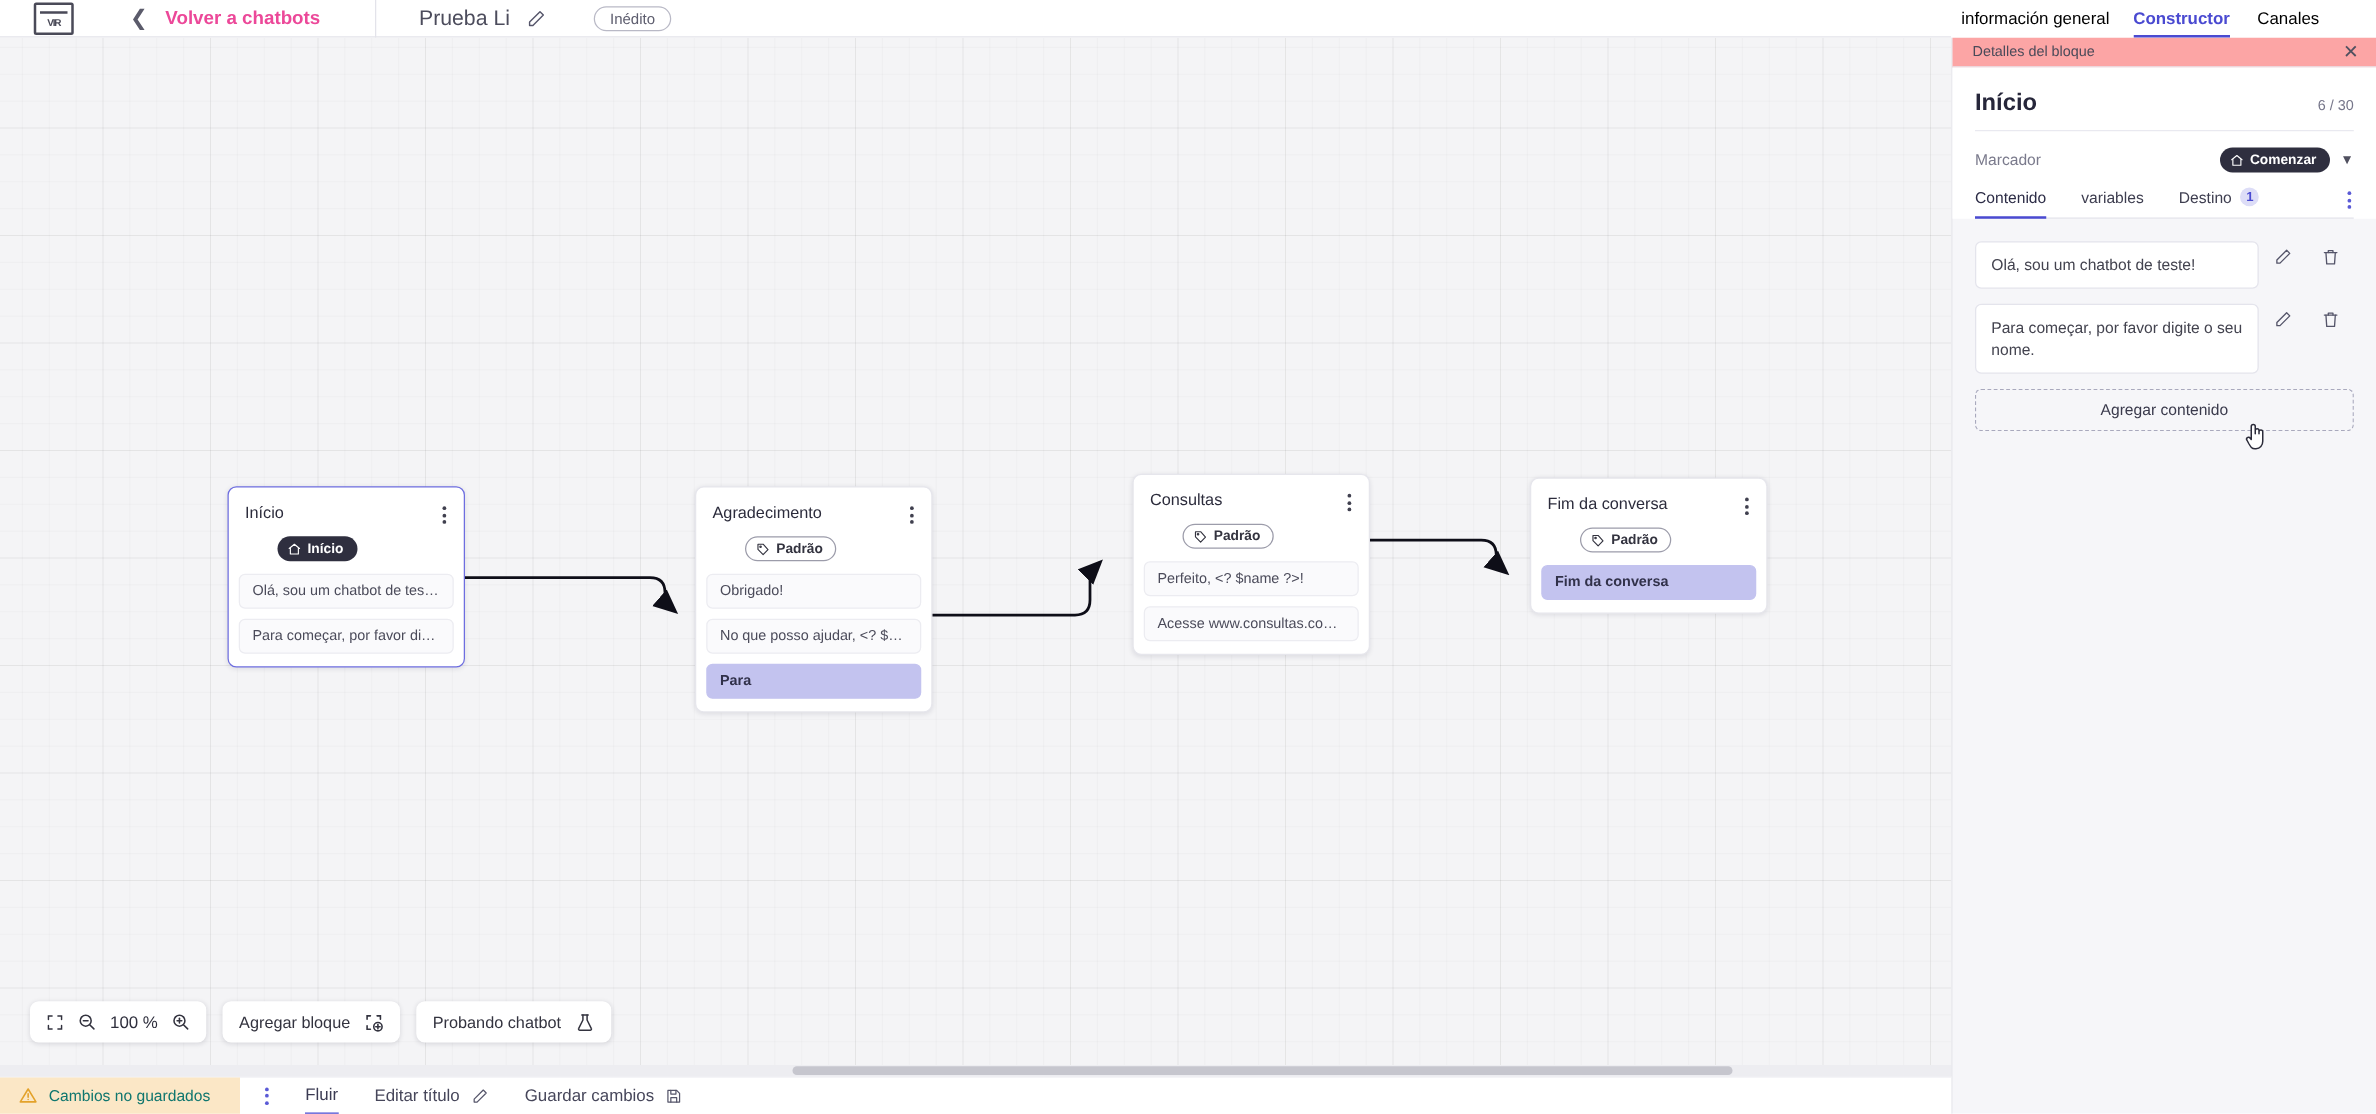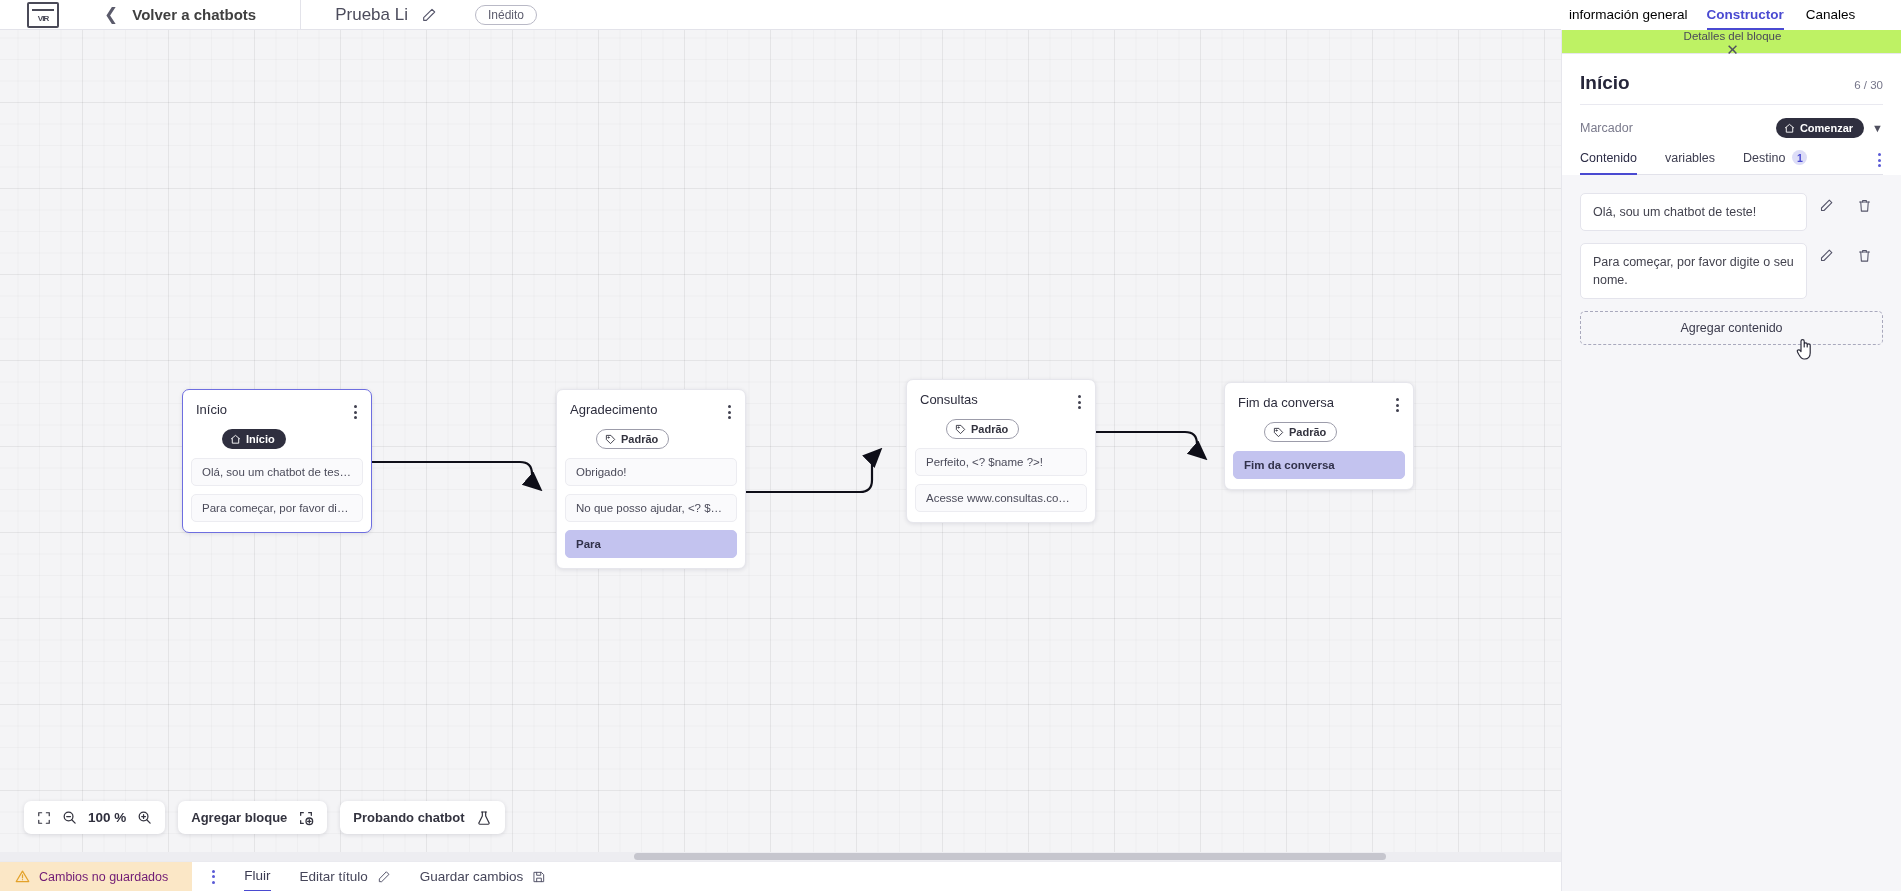--- a/index.html
+++ b/index.html
@@ -29,21 +29,21 @@
   }
   .logo-box::after {
     content: "VIR"; font-size: 8px; font-weight: bold; color: #4a4a58;
     letter-spacing: -1px; margin-top: 7px;
   }
   .back-chevron {
     margin-left: 45px; font-size: 17px; color: #5b5b6b; font-weight: 300;
     cursor: pointer; line-height: 1;
   }
   .back-label {
-    margin-left: 14px; font-size: 15px; font-weight: bold; color: #404040;
+    margin-left: 14px; font-size: 15px; font-weight: bold; color: #ec4899;
     cursor: pointer; white-space: nowrap;
   }
   .topbar-divider {
     width: 1px; height: 30px; background: #e3e3ea; margin-left: 44px;
   }
   .bot-name {
     margin-left: 34px; font-size: 17px; color: #4c4c5c; white-space: nowrap;
   }
   .pencil-ic { margin-left: 13px; cursor: pointer; display: flex; }
   .badge-unpub {
@@ -127,21 +127,21 @@
     white-space: nowrap; overflow: hidden; text-overflow: ellipsis;
   }
   .msg.hi { background: #c3c3ef; border-color: #c3c3ef; color: #31314a; font-weight: bold; }
 
   
   .canvas-toolbar {
     position: absolute; left: 24px; bottom: 27px; display: flex; gap: 13px; z-index: 20;
   }
   .tb-pill {
     background: #ffffff; border-radius: 7px; box-shadow: 0 1px 4px rgba(20,20,50,0.13);
-    height: 33px; display: flex; align-items: center; padding: 0 13px; gap: 11px; font-weight: bold;
+    height: 33px; display: flex; align-items: center; padding: 0 13px; gap: 11px;
   }
   .tb-pill span.lbl { font-size: 13px; color: #33333f; white-space: nowrap; }
   .tb-ic { cursor: pointer; display: flex; align-items: center; }
   .zoom-val { font-size: 13.5px; color: #2f2f3d; white-space: nowrap; }
 
   
   .hscroll {
     position: absolute; left: 0; bottom: 0; width: 1561px; height: 9px;
     background: #ededf1; z-index: 22;
   }
@@ -153,40 +153,39 @@
   
   .statusbar {
     position: absolute; left: 0; bottom: 0; width: 1561px; height: 30px;
     background: #ffffff; display: flex; align-items: center; z-index: 40;
     border-top: 1px solid #eaeaef;
   }
   .unsaved {
     background: #fbe7c6; height: 30px; display: flex; align-items: center;
     gap: 9px; padding: 0 24px 0 15px;
   }
-  .unsaved .t { font-size: 12.5px; color: #701a75; white-space: nowrap; }
+  .unsaved .t { font-size: 12.5px; color: #0f766e; white-space: nowrap; }
   .sb-kebab { display: flex; flex-direction: column; gap: 2.5px; margin-left: 20px; cursor: pointer; }
   .sb-kebab i { width: 3px; height: 3px; border-radius: 50%; background: #5a5ad6; display: block; }
   .sb-item {
     font-size: 13.5px; color: #46465a; margin-left: 29px; display: flex;
     align-items: center; gap: 9px; cursor: pointer; height: 30px; white-space: nowrap;
   }
   .sb-item.active { color: #3b3b52; border-bottom: 2px solid #4a4ad1; padding-bottom: 0; }
 
   
   .rpanel {
     position: absolute; top: 30px; left: 1561px; width: 340px; height: 861px;
     background: #f6f6f9; border-left: 1px solid #e6e6ec; z-index: 25;
     display: flex; flex-direction: column;
   }
   .rp-header {
-    height: 24px; background: #bef264; display: flex; align-items: center;
+    height: 24px; background: #fca5a5; display: flex; align-items: center;
     justify-content: space-between; padding: 0 14px 0 16px;
     border-bottom: 1px solid #e7e7ee;
-    flex-direction: column;
   }
   .rp-header .t { font-size: 11.5px; color: #4a4a59; }
   .rp-close { font-size: 15px; color: #50505f; cursor: pointer; line-height: 1; font-weight: 300; }
   .rp-body { background: #ffffff; padding: 0 18px; }
   .rp-titlerow {
     display: flex; align-items: baseline; justify-content: space-between;
     padding: 18px 0 10px 0;
   }
   .rp-title { font-size: 19px; color: #26263a; font-weight: bold; }
   .rp-count { font-size: 11.5px; color: #76768a; }

